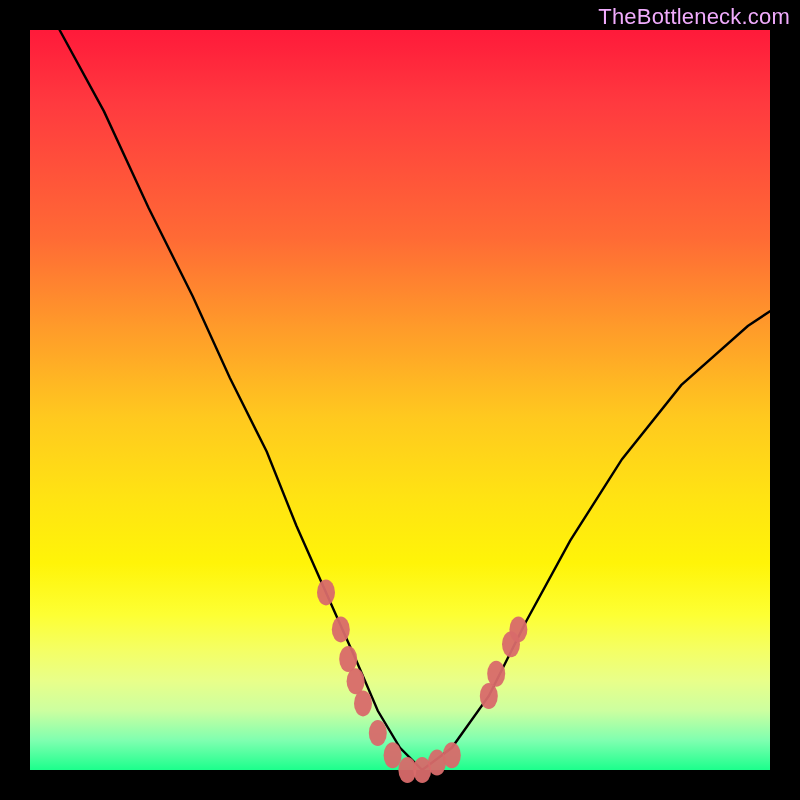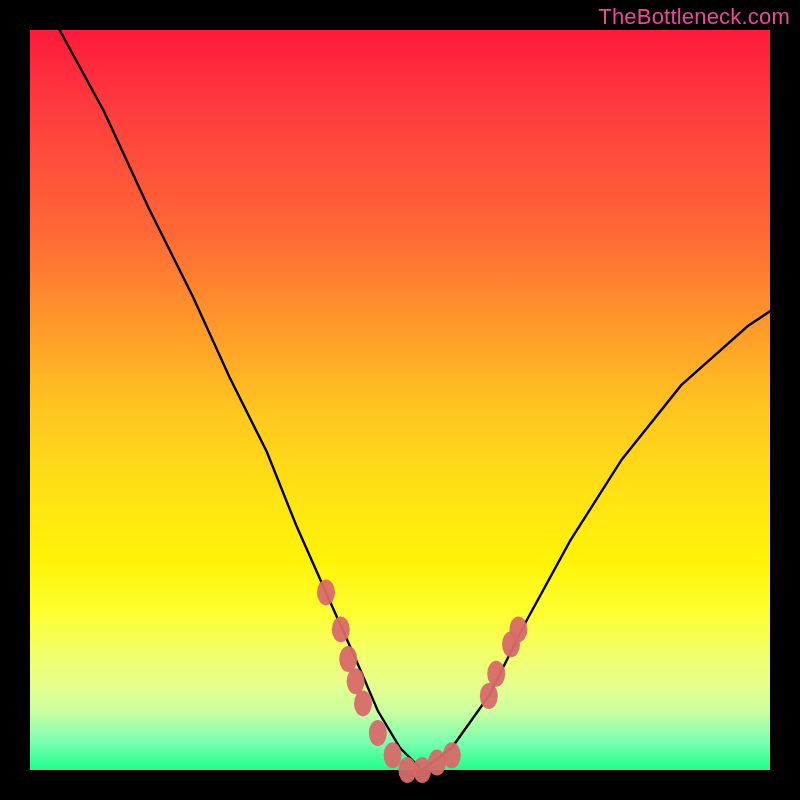--- a/index.html
+++ b/index.html
@@ -55,21 +55,21 @@
     stroke-linecap: round;
   }
   .blob {
     fill: #d86a6a;
     fill-opacity: 0.95;
   }
   .watermark {
     position: absolute;
     top: 4px;
     right: 10px;
-    color: #ec4899;
+    color: #f0abfc;
     font-size: 22px;
     font-weight: 500;
     letter-spacing: 0.2px;
     user-select: none;
   }
 </style>
 </head>
 <body>
 
 <div class="stage">

